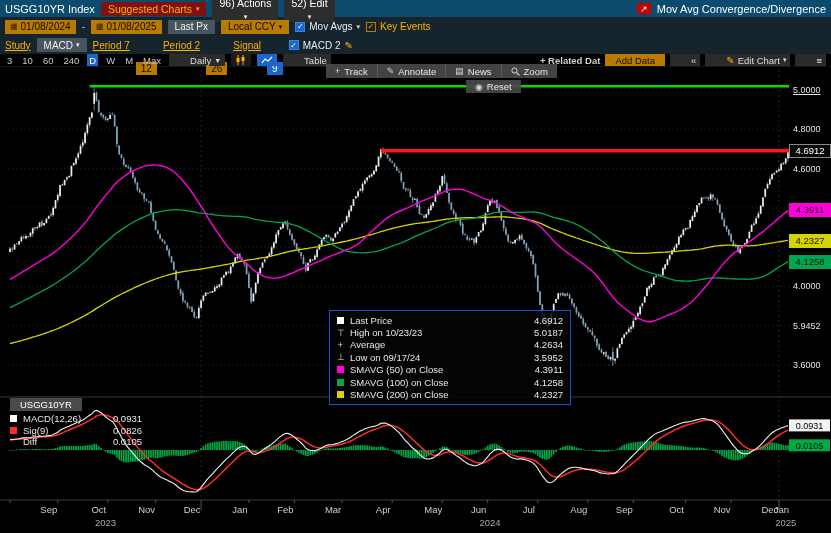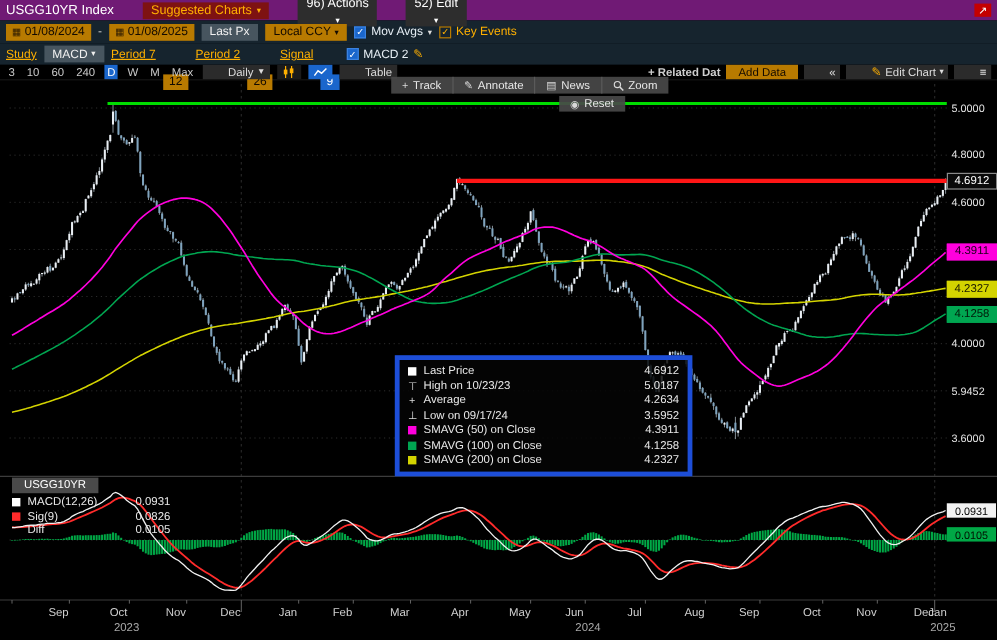--- a/index.html
+++ b/index.html
@@ -1,19 +1,19 @@
 <!DOCTYPE html>
 <html><head>
 <meta charset="utf-8">
 <style>
   html,body{margin:0;padding:0;background:#000;}
   #screen{position:relative;width:831px;height:533px;background:#000;overflow:hidden;
           font-family:"Liberation Sans",sans-serif;color:#ddd;}
   .row{display:flex;align-items:center;}
-  #row1{height:17px;background:#701a75;gap:24px;padding:0 5px;font-size:10.5px;color:#fff;}
+  #row1{height:17px;background:#0c4a6e;gap:6px;padding:0 5px;font-size:10.5px;color:#fff;}
   #security-title{font-size:11px;color:#fff;}
   .menu{background:#2d2d2d;padding:1px 7px;display:inline-flex;gap:4px;align-items:center;flex-direction:column;}
   .menu-red{background:#7e1212;color:#ffb000;padding:1px 7px;display:inline-flex;gap:4px;align-items:center;}
   .caret{font-size:7px;}
   .spacer{flex:1;}
   .func-icon{background:#c40000;color:#fff;width:14px;height:11px;font-size:9px;display:inline-flex;align-items:center;justify-content:center;}
   #function-title{font-size:11px;color:#fff;}
 
   #row2{height:19px;background:#16242e;gap:6px;padding:0 5px;font-size:10px;}
   #row3{height:18px;background:#16242e;gap:6px;padding:0 5px;font-size:10px;}
@@ -48,21 +48,21 @@
 
   #chart-svg{position:absolute;top:66px;left:0;display:block;}
   #chart-svg text{font-family:"Liberation Sans",sans-serif;}
 
   #chart-toolbar{position:absolute;left:326px;top:64px;display:flex;background:rgba(72,72,72,.93);height:14px;align-items:center;font-size:9.5px;color:#e8e8e8;z-index:5;}
   .tb-item{padding:0 9px;display:flex;gap:4px;align-items:center;border-right:1px solid #5a5a5a;height:100%;}
   .tb-item.last{border-right:none;}
   .tb-ic{font-size:9px;color:#d8d8d8;display:inline-flex;align-items:center;}
   #reset-btn{position:absolute;left:466px;top:80px;background:rgba(72,72,72,.93);font-size:9.5px;color:#e8e8e8;padding:1px 9px;display:flex;gap:4px;align-items:center;z-index:5;}
 
-  #chart-legend{position:absolute;left:329px;top:296px;background:rgba(5,5,5,.84);border:4px solid #1d4ed8;padding:3px 7px;font-size:9.5px;width:226px;z-index:4;}
+  #chart-legend{position:absolute;left:329px;top:310px;background:rgba(5,5,5,.84);border:1px solid #1d4ed8;padding:3px 7px;font-size:9.5px;width:226px;z-index:4;}
   .legend-row{display:flex;align-items:center;height:12.4px;color:#e8e8e8;}
   .legend-row .sw{width:7px;height:7px;margin-right:6px;flex:none;}
   .legend-row .icon-ch{width:7px;margin-right:6px;font-size:9px;text-align:center;color:#ddd;flex:none;}
   .legend-row .val{margin-left:auto;}
 
   #macd-legend{position:absolute;left:10px;top:398px;font-size:9.5px;z-index:4;}
   #macd-tab{background:#4a4a4a;color:#fff;padding:1px 10px;display:inline-block;font-size:9.5px;}
   #macd-rows{margin-top:2px;}
   .macd-row{display:flex;align-items:center;width:132px;height:11.5px;color:#e8e8e8;}
   .macd-row .sw{width:7px;height:7px;margin-right:6px;flex:none;}
@@ -85,20 +85,21 @@
     <span class="menu">
       <span>96) Actions</span>
       <span class="caret">▾</span>
     </span>
     <span class="menu">
       <span>52) Edit</span>
       <span class="caret">▾</span>
     </span>
     <span class="spacer"></span>
     <span class="func-icon">↗</span>
+    <span id="function-title">Mov Avg Convergence/Divergence</span>
   </div>
 
   <div id="row2" class="row">
     <span class="field amber">
       <span class="cal">▦</span>
       <span>01/08/2024</span>
     </span>
     <span class="dash">-</span>
     <span class="field amber">
       <span class="cal">▦</span>
@@ -1021,21 +1022,21 @@
         </div>
         <div class="macd-row">
           <span class="sw" style="visibility: hidden;"></span>
           <span>Diff</span>
           <span class="val">0.0105</span>
         </div>
       </div>
   </div>
 
   <div id="overlay">
-      <div class="yaxis-label" style="top: 85px;">5.0000</div>
+      <div class="yaxis-label" style="top: 85px; text-decoration: underline;">5.0000</div>
       <div class="yaxis-label" style="top: 124.286px;">4.8000</div>
       <div class="yaxis-label" style="top: 163.572px;">4.6000</div>
       <div class="yaxis-label" style="top: 281.43px;">4.0000</div>
       <div class="yaxis-label" style="top: 320.716px;">5.9452</div>
       <div class="yaxis-label" style="top: 360.002px;">3.6000</div>
       <div class="price-badge" style="top: 143.658px; background: rgb(10, 10, 10); color: rgb(255, 255, 255); border: 1px solid rgb(138, 138, 138);">4.6912</div>
       <div class="price-badge" style="top: 202.606px; background: rgb(255, 0, 221); color: rgb(26, 0, 26); border: 1px solid rgb(255, 0, 221);">4.3911</div>
       <div class="price-badge" style="top: 233.721px; background: rgb(212, 212, 0); color: rgb(26, 26, 0); border: 1px solid rgb(212, 212, 0);">4.2327</div>
       <div class="price-badge" style="top: 254.719px; background: rgb(0, 166, 81); color: rgb(0, 26, 8); border: 1px solid rgb(0, 166, 81);">4.1258</div>
     </div>

